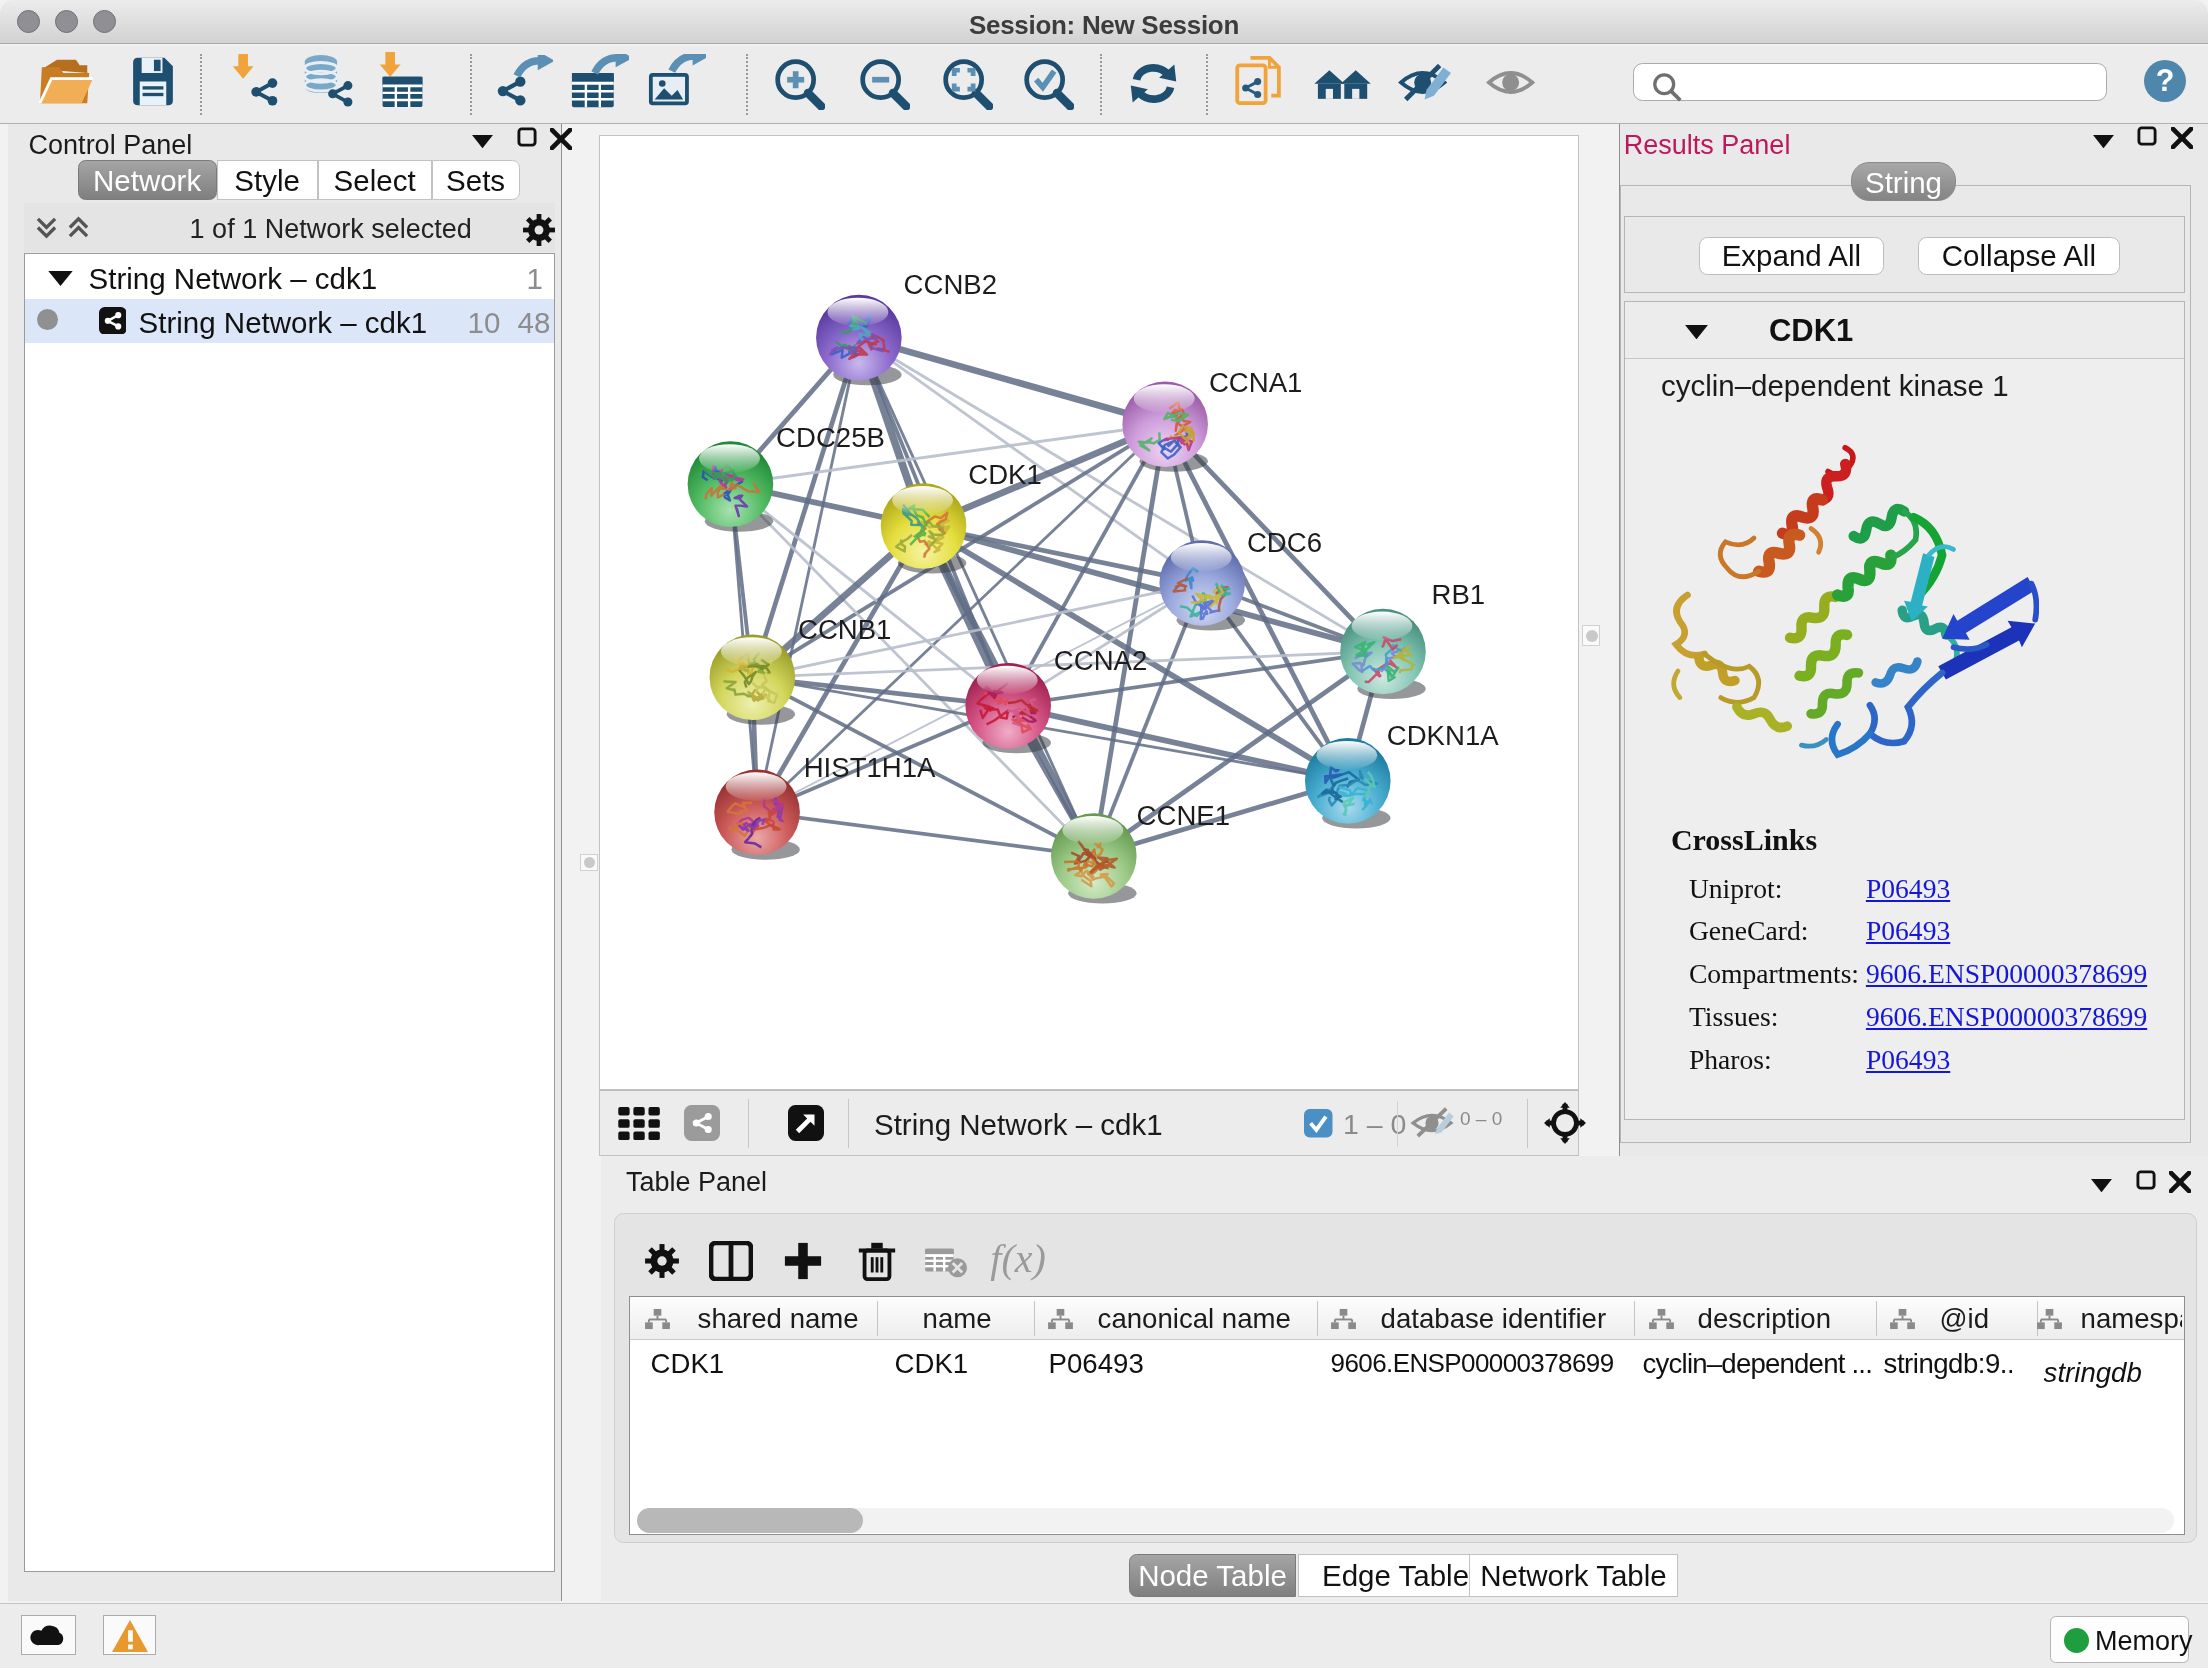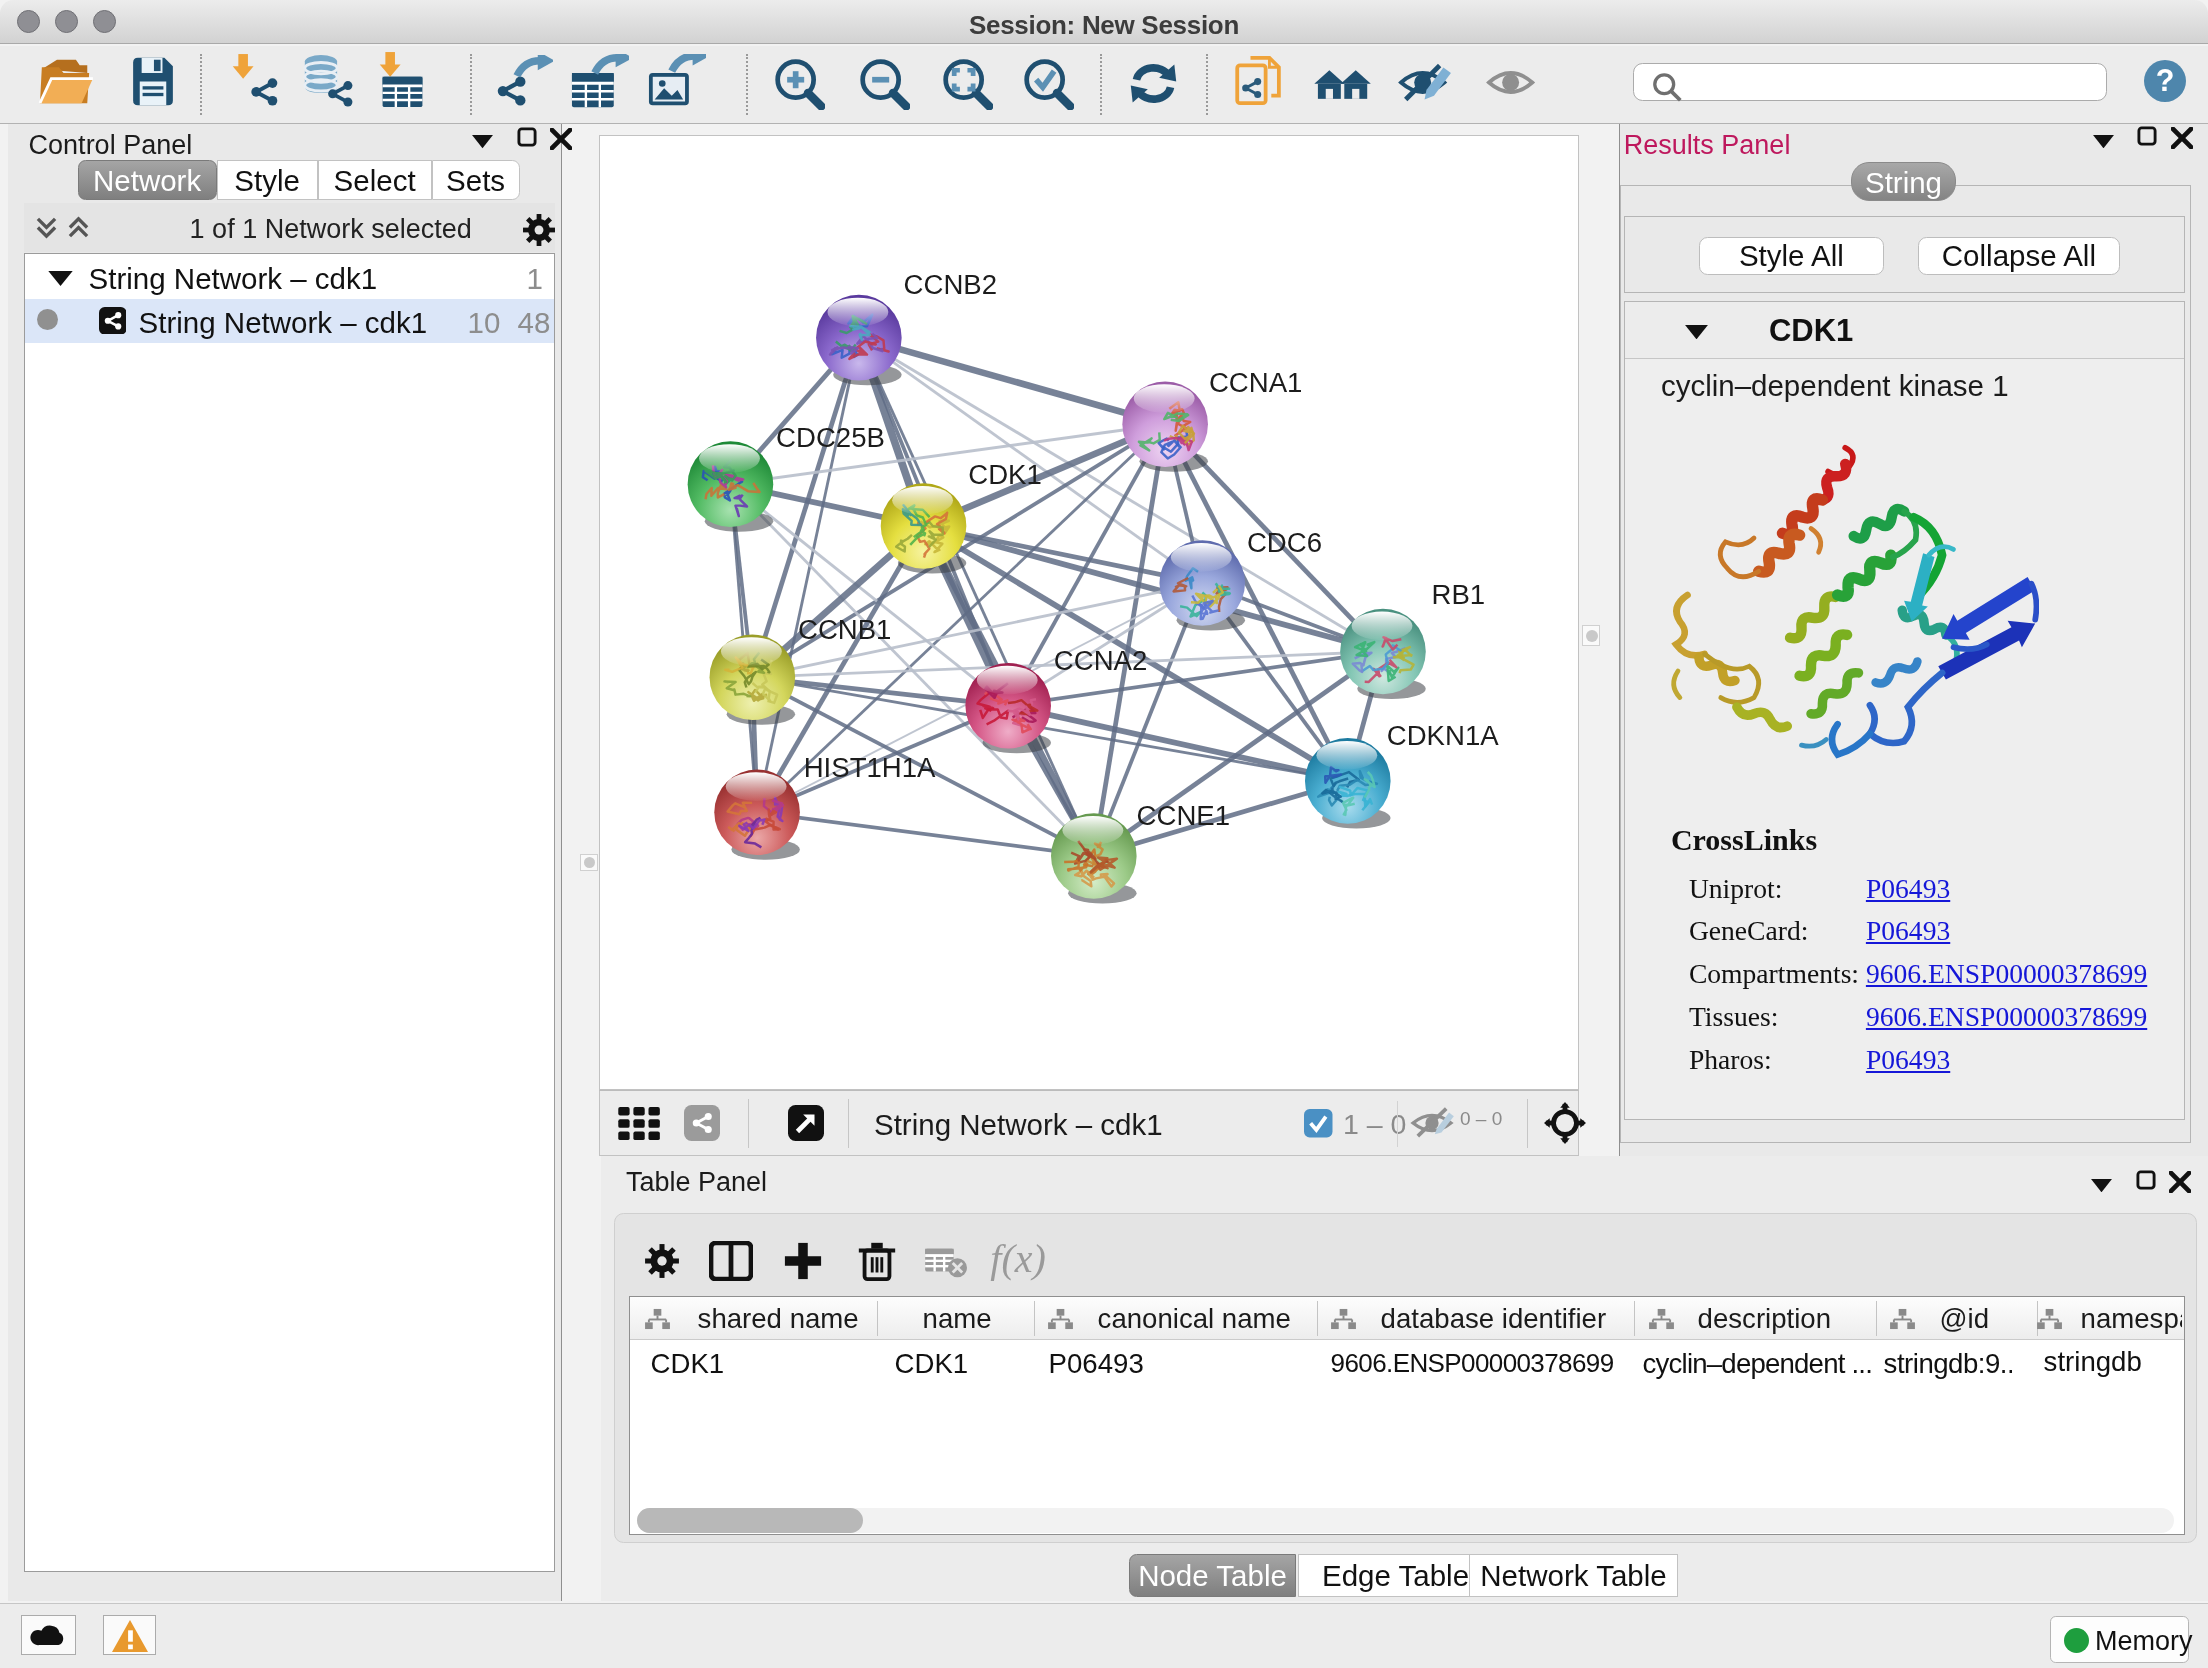--- a/index.html
+++ b/index.html
@@ -705,21 +705,21 @@
     </svg>
 <svg class="abs" style="left:517px;top:1.9px" width="20" height="20" viewBox="0 0 21 21">
       <rect x="2" y="2" width="17" height="17" rx="3" fill="none" stroke="#111" stroke-width="3"></rect>
     </svg>
 <svg class="abs" style="left:551px;top:2.9px" width="22" height="22" viewBox="0 0 23 23">
       <line x1="2" y1="2" x2="21" y2="21" stroke="#111" stroke-width="5" stroke-linecap="round"></line>
       <line x1="21" y1="2" x2="2" y2="21" stroke="#111" stroke-width="5" stroke-linecap="round"></line>
     </svg>
 <div id="rbox" class="abs">
 <div id="ebox" class="abs">
-<div class="btn" style="left:74px;top:20px;width:185px;height:38px;line-height:36px">Style All</div>
+<div class="btn" style="left:74px;top:20px;width:185px;height:38px;line-height:36px">Expand All</div>
 <div class="btn" style="left:293px;top:20px;width:202px;height:38px;line-height:36px">Collapse All</div>
 </div>
 <div id="cbox" class="abs">
 <div id="cdk1hdr" class="abs">
           <svg class="abs" style="left:60px;top:23px" width="23" height="14.3" viewBox="0 0 24 15">
             <path d="M0 0 L24 0 L12.0 15 Z" fill="#111"></path>
           </svg>
           <span class="abs" style="left:144px;top:11.4px">CDK1</span>
         </div>
 <span class="abs" style="left:36px;top:67px;font-size:29.5px;color:#1b1b1b">cyclin–dependent kinase 1</span>
@@ -894,21 +894,21 @@
           </svg>
 <span class="abs" style="left:1451px;top:5.7px;width:101px;overflow:hidden;white-space:nowrap">namespace</span>
 </div>
 <div id="trow" class="abs">
 <span class="abs" style="left:21px;top:6.7px;width:190px;overflow:hidden;white-space:nowrap;">CDK1</span>
 <span class="abs" style="left:265px;top:6.7px;width:190px;overflow:hidden;white-space:nowrap;">CDK1</span>
 <span class="abs" style="left:419px;top:6.7px;width:190px;overflow:hidden;white-space:nowrap;">P06493</span>
 <span class="abs" style="left:701px;top:6.7px;width:285px;overflow:hidden;white-space:nowrap;font-size:26px;letter-spacing:-0.6px;">9606.ENSP00000378699</span>
 <span class="abs" style="left:1013px;top:6.7px;width:234px;overflow:hidden;white-space:nowrap;letter-spacing:-0.8px;">cyclin–dependent ...</span>
 <span class="abs" style="left:1254px;top:6.7px;width:128px;overflow:hidden;white-space:nowrap;letter-spacing:-0.5px;">stringdb:9...</span>
-<span class="abs" style="left:1414px;top:5px;width:114px;overflow:hidden;white-space:nowrap;">stringdb</span>
+<span class="abs" style="left:1414px;top:16px;width:114px;overflow:hidden;white-space:nowrap;font-style:italic;">stringdb</span>
 </div>
 <div id="hscroll" class="abs">
           <div id="hthumb" class="abs"></div>
         </div>
 </div>
 </div>
 <div class="btab sel tab" style="left:528px;top:398px;width:167px;border-radius:7.6px 0 0 7.6px;background:linear-gradient(#a5a5a5,#7f7f7f);color:#fff">Node Table</div>
 <div class="btab" style="left:697px;top:398px;width:195px">Edge Table</div>
 <div class="btab" style="left:868px;top:398px;width:209px">Network Table</div>
 </div>

